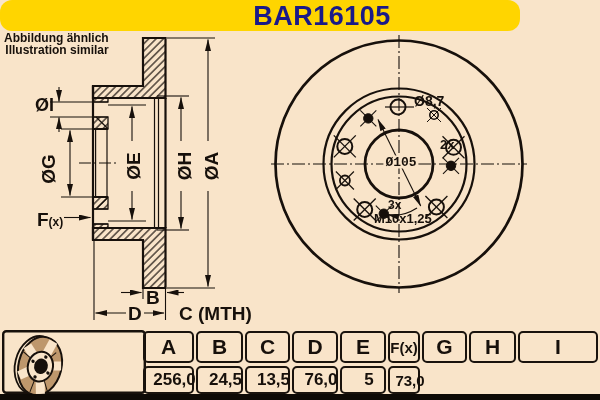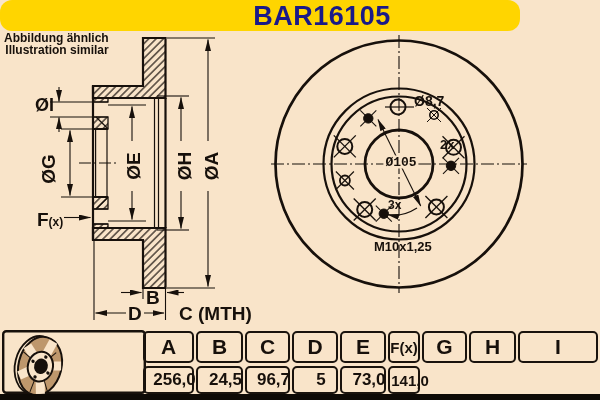--- a/index.html
+++ b/index.html
@@ -203,38 +203,38 @@
     <span>F</span><span class="fxsmall">(x)</span>
   </div>
   <div class="lab" style="left:146px;top:288px;font-size:19px;">B</div>
   <div class="lab" style="left:179px;top:304px;font-size:19px;">C (MTH)</div>
   <div class="lab lbg" style="left:126px;top:304px;font-size:19px;">D</div>
 
   <div class="lab" style="left:414px;top:94px;font-size:14px;">Ø8,7</div>
   <div class="lab" style="left:440px;top:106px;font-size:13px;margin-top:32px;">2x</div>
   <div class="lab lbg ctr" style="left:401px;top:162px;font-size:13px;font-family:Liberation Mono, monospace;">Ø105</div>
   <div class="lab" style="left:388px;top:199px;font-size:12px;">3x</div>
-  <div class="lab" style="left:374px;top:212px;font-size:13px;margin-top:28px;">M10x1,25</div>
+  <div class="lab" style="left:374px;top:212px;font-size:13px;">M10x1,25</div>
 
   <div class="tbl">
     <div class="row hdr">
       <div class="cell">A</div>
       <div class="cell">B</div>
       <div class="cell">C</div>
       <div class="cell">D</div>
       <div class="cell">E</div>
       <div class="cell">F(x)</div>
       <div class="cell">G</div>
       <div class="cell">H</div>
       <div class="cell">I</div>
     </div>
     <div class="row val">
       <div class="cell">256,0</div>
       <div class="cell">24,5</div>
-      <div class="cell">96,7</div>
+      <div class="cell">13,5</div>
+      <div class="cell">76,0</div>
       <div class="cell">5</div>
       <div class="cell">73,0</div>
-      <div class="cell">141,0</div>
     </div>
   </div>
 
   <div class="botbar"></div>
 </div>
 
 </body></html>

